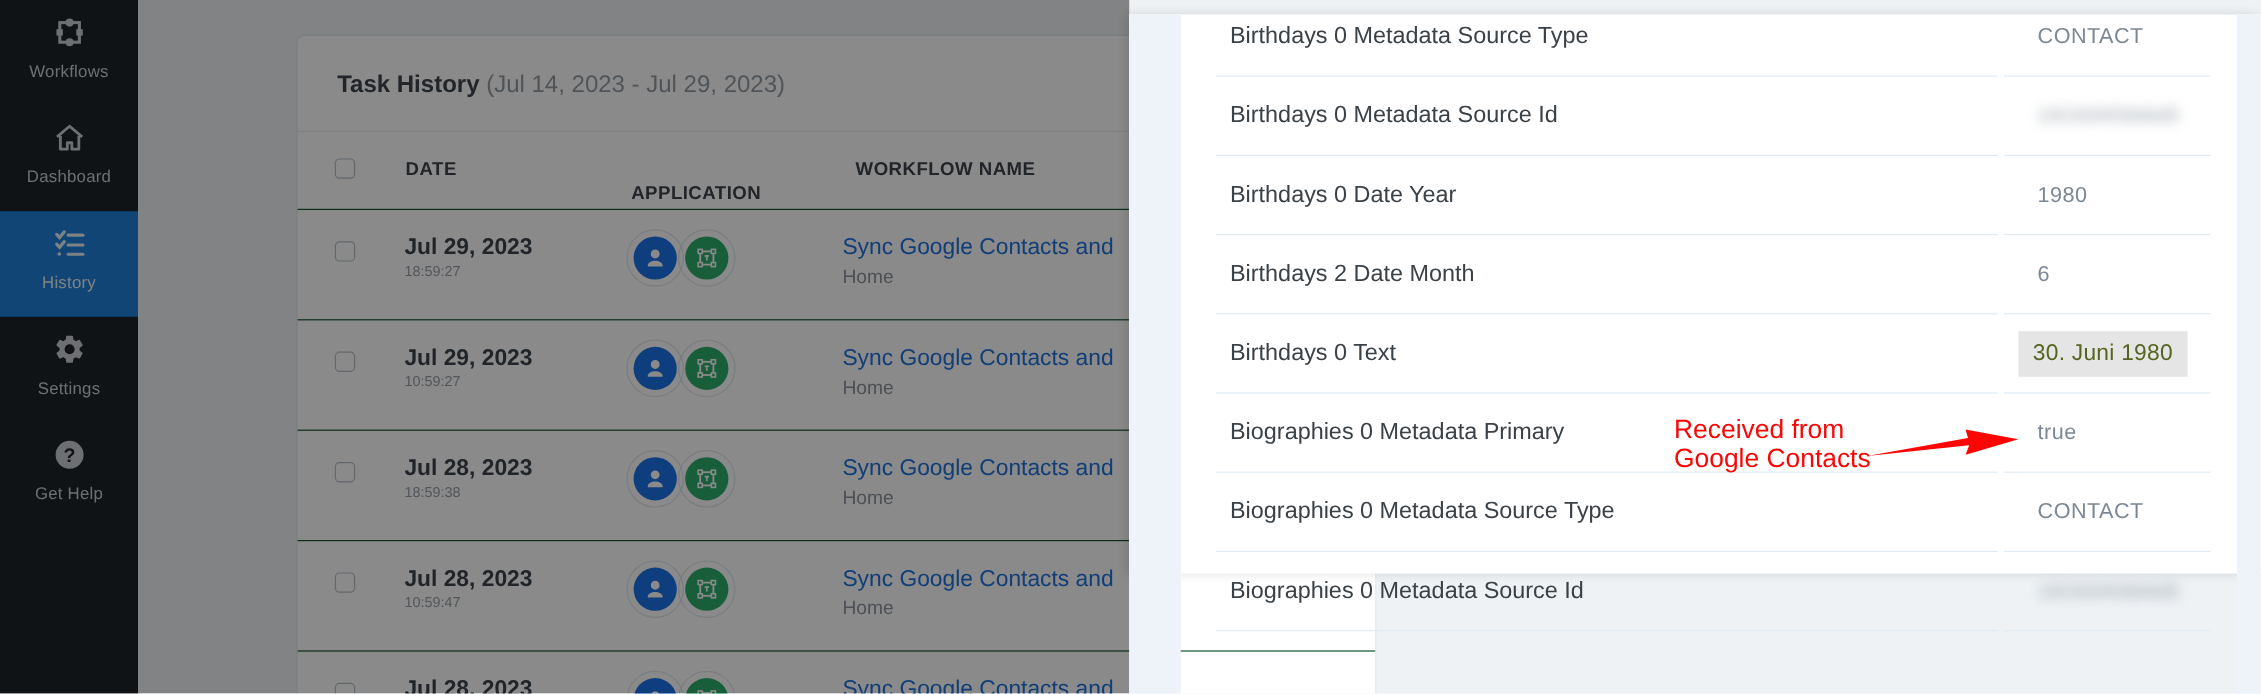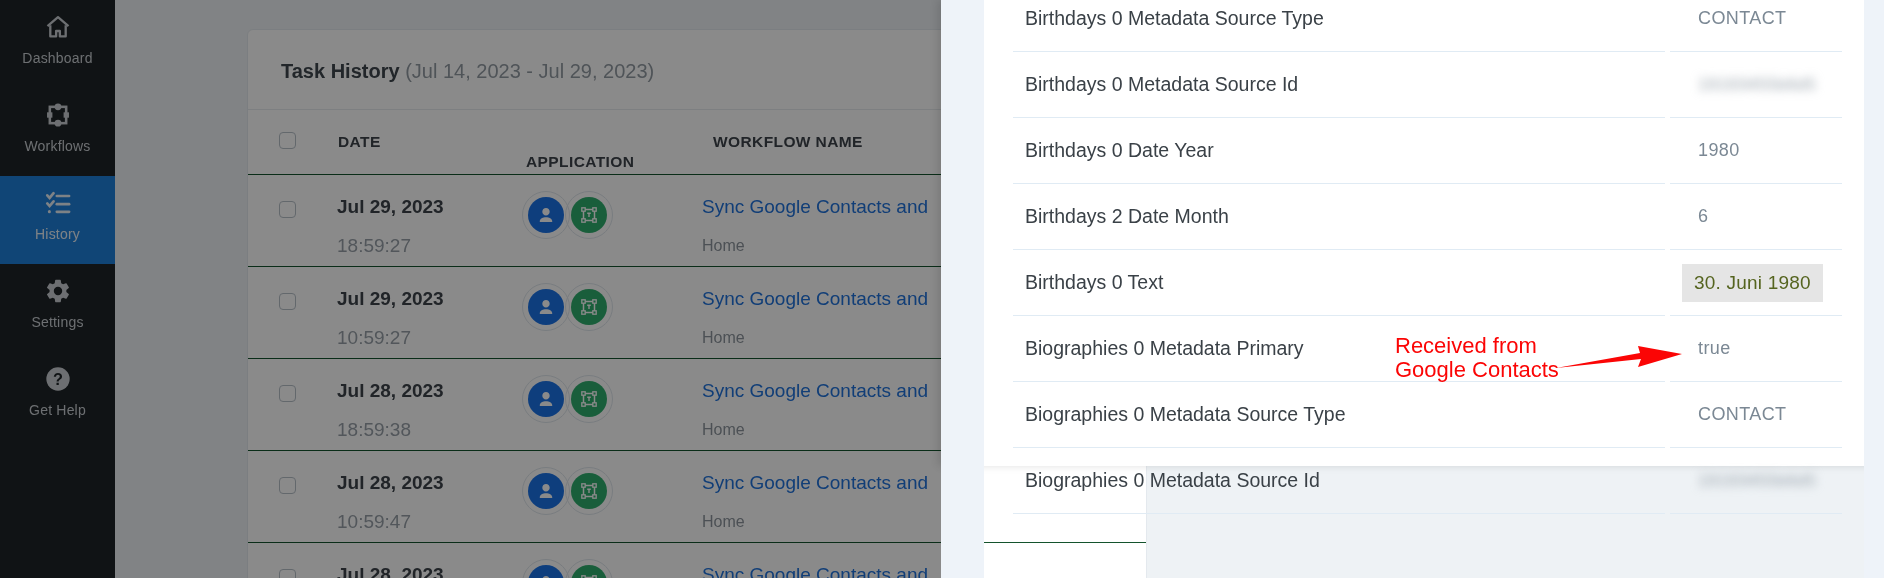--- a/index.html
+++ b/index.html
@@ -39,46 +39,46 @@
   .thead-cb { position:absolute; left:31px; top:23px; }
   .tbody { position:absolute; left:0; right:0; top:144px; }
   .trow { position:relative; height:92px; border-top:1px solid #14532d; }
   .cb {
     display:inline-block; width:17px; height:17px; border:1.5px solid #b8c0c8;
     border-radius:4px; background:transparent; cursor:pointer;
   }
   .trow .cb { position:absolute; left:31px; top:26px; }
   .cell-date { position:absolute; left:89px; top:20px; }
   .d-date { font-size:19px; font-weight:bold; color:#3d444b; line-height:24px; }
-  .d-time { font-size:19px; color:#98a0a8; margin-top:16px; }
+  .d-time { font-size:12px; color:#98a0a8; margin-top:0; }
   .cell-apps { position:absolute; left:274px; top:16px; height:48px; }
   .app-ring {
     display:inline-block; width:48px; height:48px; border:1px solid #dfe6ec; border-radius:50%;
     text-align:center; vertical-align:top;
   }
   .app-ring + .app-ring { margin-left:-5px; }
   .app-circle {
     display:inline-block; width:36px; height:36px; border-radius:50%; margin-top:5px;
   }
   .app-circle svg { width:24px; height:24px; margin:6px; display:block; }
   .app-blue { background:#1a73e8; }
   .app-green { background:#2fae6d; }
   .cell-wf { position:absolute; left:454px; top:20px; white-space:nowrap; }
   .wf-link { font-size:19px; color:#2173dc; line-height:24px; cursor:pointer; }
-  .wf-folder { font-size:16px; color:#8d959d; margin-top:18px; }
+  .wf-folder { font-size:16px; color:#8d959d; margin-top:4px; }
 
   
   .dim-overlay {
     position:absolute; left:0; top:0; width:941px; height:578px;
     background:rgba(0,0,0,0.46); z-index:50;
   }
 
   
   .panel {
-    position:absolute; left:941px; top:0; width:943px; height:466px;
+    position:absolute; left:941px; top:12px; width:943px; height:466px;
     background:#ffffff; z-index:100; box-shadow:-3px 0 8px rgba(0,0,0,0.12);
   }
   .panel-strip-left  { position:absolute; left:0; top:0; width:43px; height:578px; background:#eef3f9; }
   .panel-strip-right { position:absolute; right:0; top:0; width:20px; height:578px; background:#eef3f9; }
   .kv-rows { position:absolute; left:72px; right:42px; top:-14px; }
   .kv-row { display:flex; height:66px; align-items:center; }
   .kv-label {
     flex:1; height:100%; display:flex; align-items:center;
     border-bottom:1px solid #e0ebf4; font-size:19.5px; color:#3a4147; padding-left:12px;
   }
@@ -97,31 +97,31 @@
     color:#fb0505; font-size:22px; line-height:24px; white-space:nowrap;
   }
   .anno-arrow { position:absolute; left:615px; top:344px; z-index:120; }
 
   .icon-wrap svg { display:block; }
 </style>
 </head>
 <body>
 
 <nav class="sidebar" id="sidebar">
-    <div class="side-item"><span class="s-icon icon-wrap"><svg viewBox="0 0 24 24" fill="none" stroke="currentColor" stroke-width="2" stroke-linejoin="round">
-          <path d="M3 11.2 12 3.6l9 7.6" fill="none"></path>
-          <path d="M5.4 10.4V20h5v-4.6h3.2V20h5v-9.6" fill="none"></path>
-        </svg></span><span class="side-label">Dashboard</span></div>
     <div class="side-item"><span class="s-icon icon-wrap"><svg viewBox="0 0 24 24">
           <rect x="5" y="5" width="14" height="14" fill="none" stroke="currentColor" stroke-width="2.2"></rect>
           <circle cx="12" cy="5" r="2.9" fill="currentColor"></circle>
           <circle cx="12" cy="19" r="2.9" fill="currentColor"></circle>
           <rect x="2.6" y="9.7" width="4.6" height="4.6" fill="currentColor"></rect>
           <rect x="16.8" y="9.7" width="4.6" height="4.6" fill="currentColor"></rect>
         </svg></span><span class="side-label">Workflows</span></div>
+    <div class="side-item"><span class="s-icon icon-wrap"><svg viewBox="0 0 24 24" fill="none" stroke="currentColor" stroke-width="2" stroke-linejoin="round">
+          <path d="M3 11.2 12 3.6l9 7.6" fill="none"></path>
+          <path d="M5.4 10.4V20h5v-4.6h3.2V20h5v-9.6" fill="none"></path>
+        </svg></span><span class="side-label">Dashboard</span></div>
     <div class="side-item active"><span class="s-icon icon-wrap"><svg viewBox="0 0 24 24" stroke="currentColor" fill="none" stroke-width="2.3" stroke-linecap="round">
           <path d="M2.8 5.4 4.8 7.6 8.2 3.6"></path>
           <line x1="11" y1="6" x2="21.5" y2="6"></line>
           <path d="M2.8 12.4 4.8 14.6 8.2 10.6"></path>
           <line x1="11" y1="13" x2="21.5" y2="13"></line>
           <circle cx="4.6" cy="19.4" r="1.3" fill="currentColor" stroke="none"></circle>
           <line x1="11" y1="19.6" x2="21.5" y2="19.6"></line>
         </svg></span><span class="side-label">History</span></div>
     <div class="side-item"><span class="s-icon icon-wrap"><svg viewBox="0 0 24 24" fill="currentColor">
           <path d="M19.14 12.94a7 7 0 0 0 .06-.94 7 7 0 0 0-.06-.94l2.03-1.58a.5.5 0 0 0 .12-.64l-1.92-3.32a.5.5 0 0 0-.61-.22l-2.39.96a7.3 7.3 0 0 0-1.62-.94l-.36-2.54a.5.5 0 0 0-.5-.42h-3.84a.5.5 0 0 0-.5.42l-.36 2.54c-.59.24-1.13.56-1.62.94l-2.39-.96a.5.5 0 0 0-.61.22L2.65 8.84a.5.5 0 0 0 .12.64l2.03 1.58a7 7 0 0 0 0 1.88l-2.03 1.58a.5.5 0 0 0-.12.64l1.92 3.32c.13.23.4.32.61.22l2.39-.96c.49.38 1.03.7 1.62.94l.36 2.54a.5.5 0 0 0 .5.42h3.84a.5.5 0 0 0 .5-.42l.36-2.54a7.3 7.3 0 0 0 1.62-.94l2.39.96c.21.1.48.01.61-.22l1.92-3.32a.5.5 0 0 0-.12-.64zM12 15.6A3.6 3.6 0 1 1 15.6 12 3.6 3.6 0 0 1 12 15.6z"></path>

